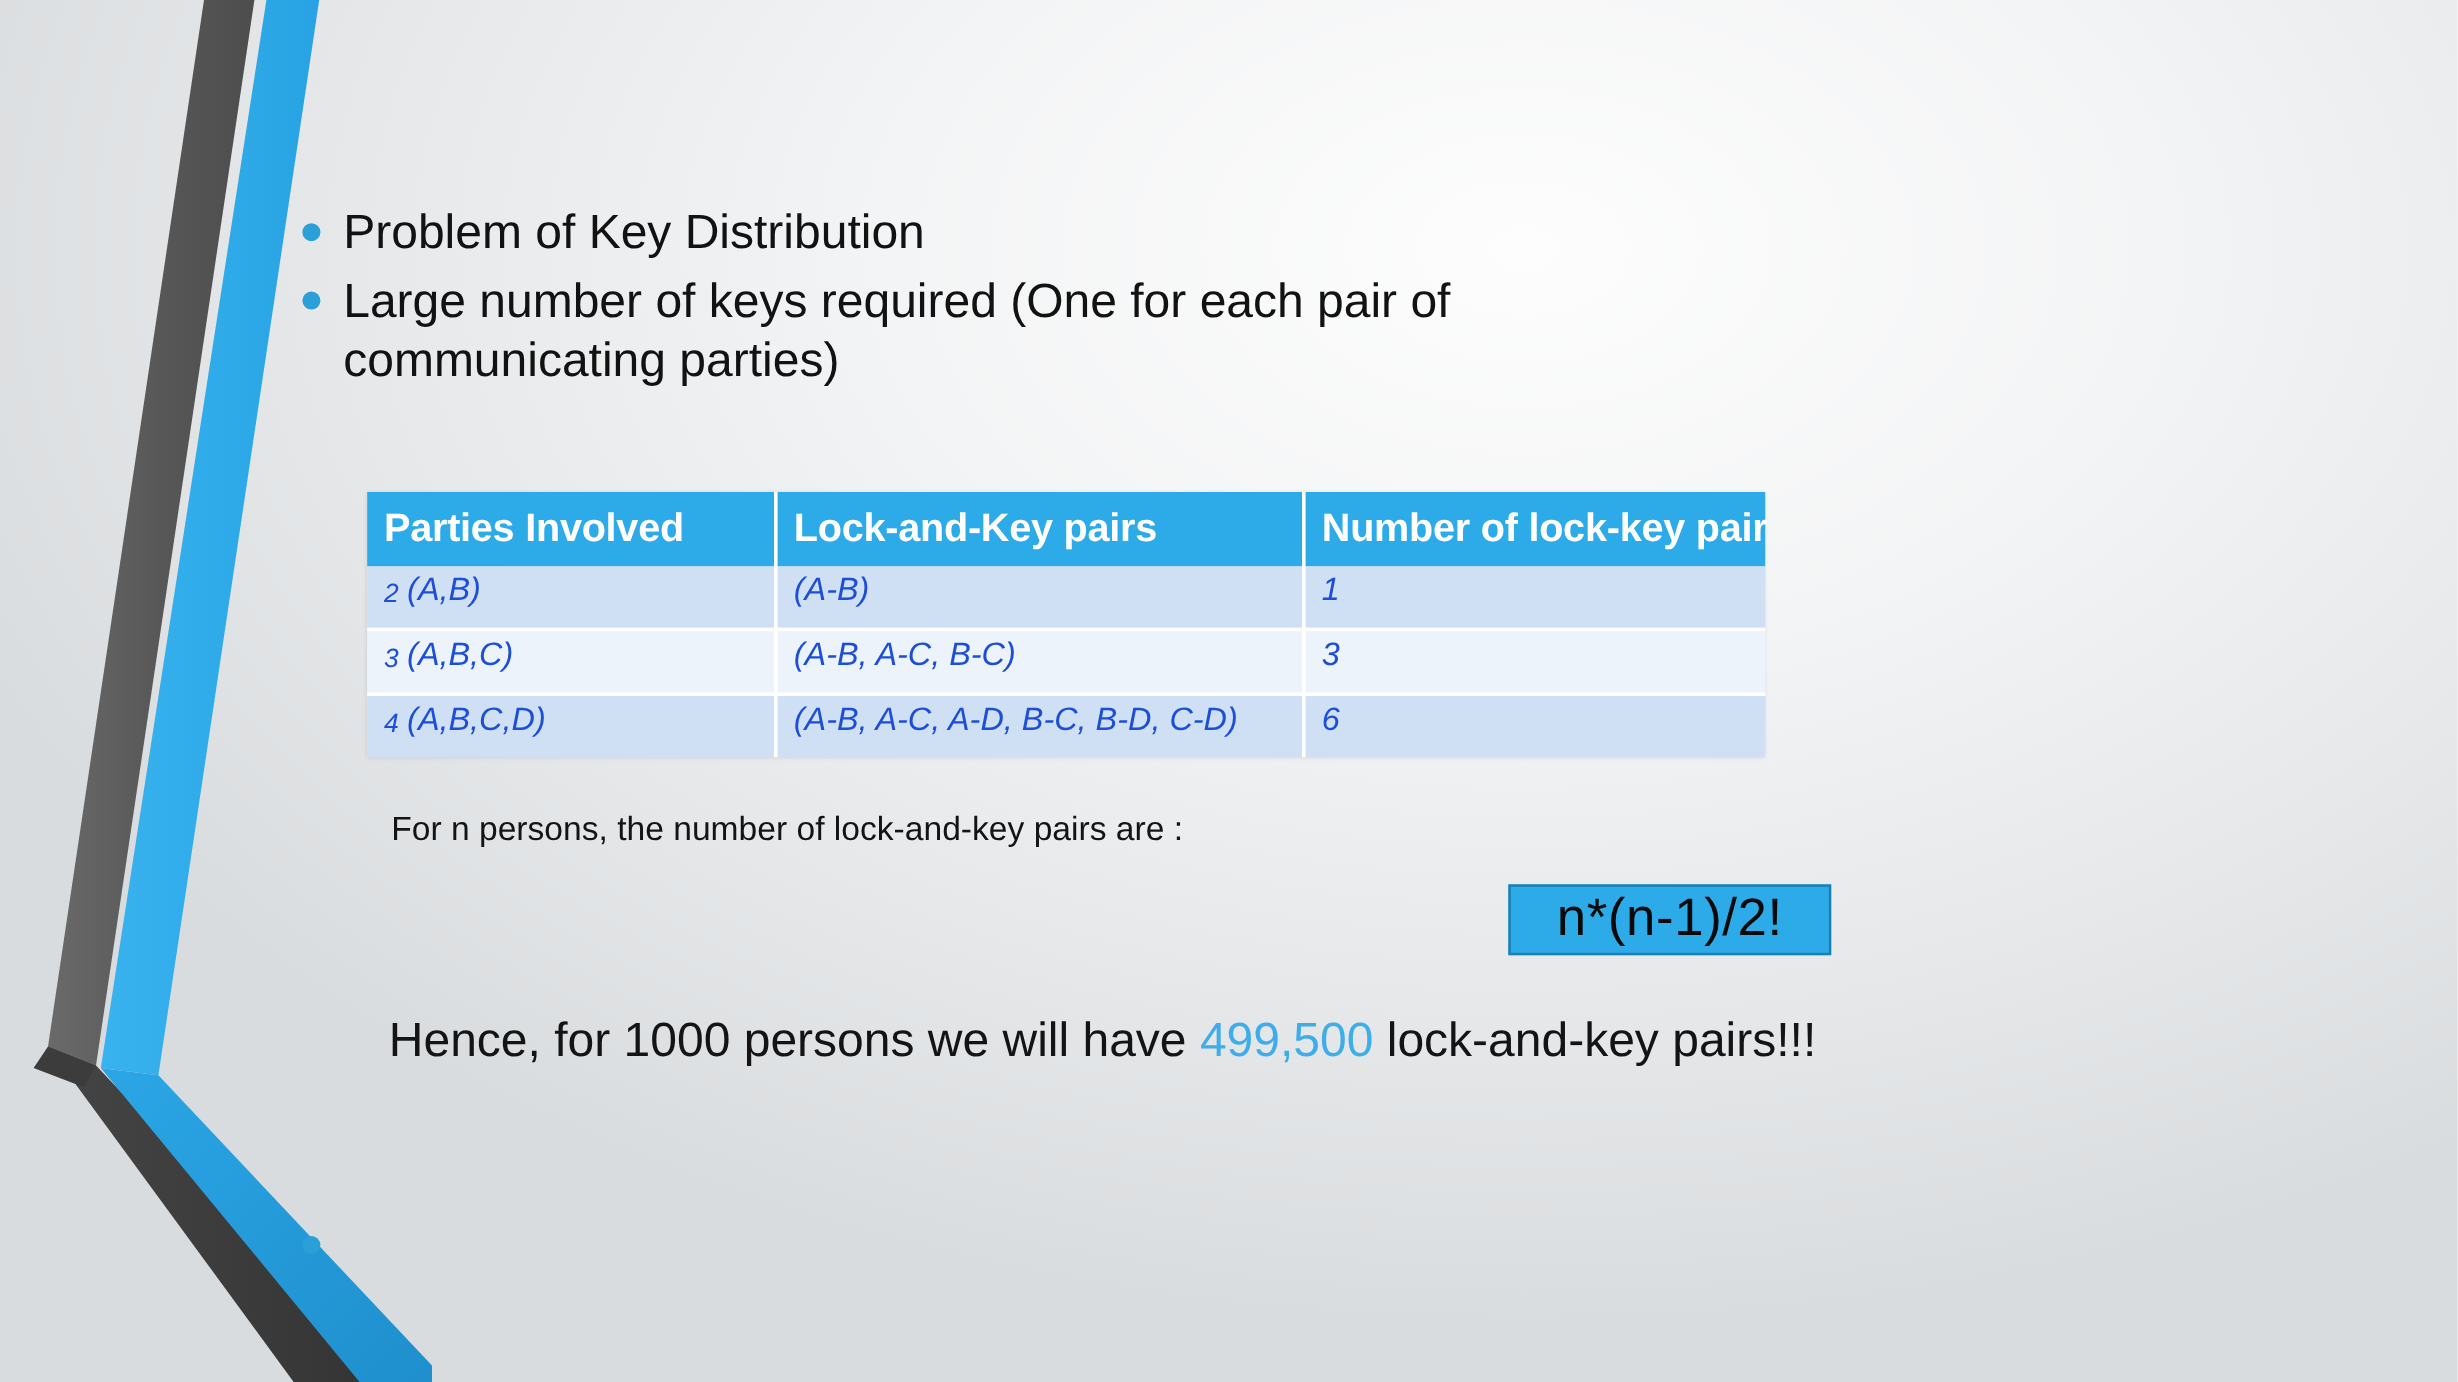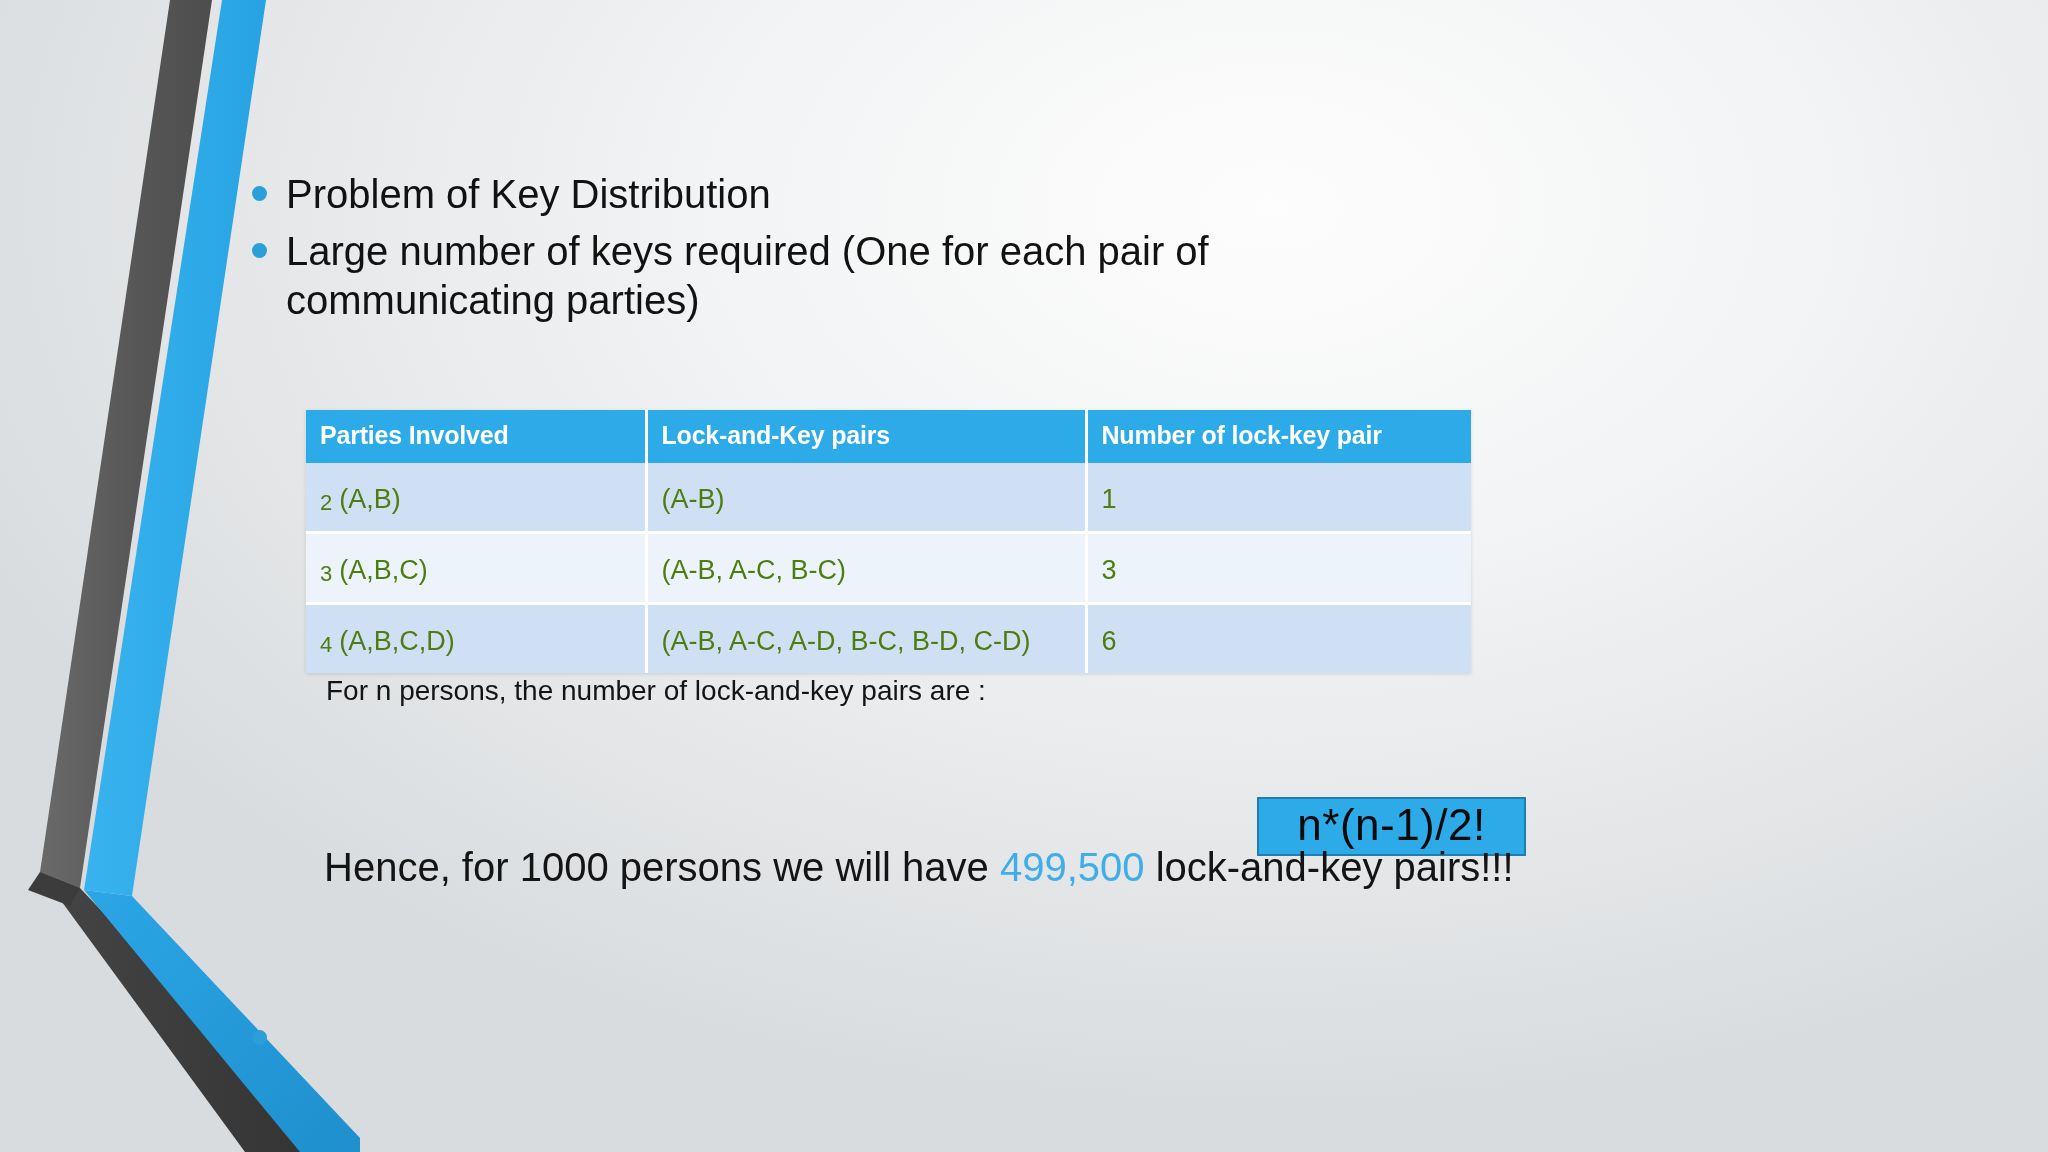--- a/index.html
+++ b/index.html
@@ -86,38 +86,39 @@
     table-layout: fixed;
     box-shadow: 0 1px 4px rgba(0,0,0,0.13);
   }
   .tbl col.c1 { width: 340px; }
   .tbl col.c2 { width: 440px; }
   .tbl col.c3 { width: 385px; }
 
   .tbl thead th {
     background: #2cabe8;
     color: #ffffff;
-    font-size: 25px;
+    font-size: 33px;
     font-weight: bold;
     text-align: left;
     padding: 11px 0 13px 14px;
     border-right: 3px solid #ffffff;
     letter-spacing: -0.2px;
     white-space: nowrap;
   }
   .tbl thead th:last-child { border-right: none; }
 
   .tbl tbody td {
     font-size: 27px;
-    color: #4d7c0f;
-    padding: 21px 0 16px 14px;
+    color: #1d4ed8;
+    padding: 4px 0 16px 14px;
     border-right: 3px solid #ffffff;
     border-bottom: 3px solid #ffffff;
     vertical-align: middle;
     white-space: nowrap;
+    font-style: italic;
   }
   .tbl tbody td:last-child { border-right: none; }
   .tbl tbody tr.odd  td { background: #cfe0f4; }
   .tbl tbody tr.even td { background: #edf3fb; }
   .tbl tbody tr:last-child td { border-bottom: none; }
 
   .rownum {
     font-size: 22px;
     margin-right: 7px;
     position: relative;
@@ -130,21 +131,21 @@
     left: 78px;
     top: 675px;
     font-size: 28px;
     color: #141414;
     white-space: nowrap;
   }
 
   .formula-box {
     position: absolute;
     left: 1009px;
-    top: 797px;
+    top: 737px;
     width: 265px;
     height: 55px;
     background: #2cabe8;
     border: 2px solid #1b7fb0;
     display: flex;
     align-items: center;
     justify-content: center;
   }
   .formula-text {
     font-size: 44px;

